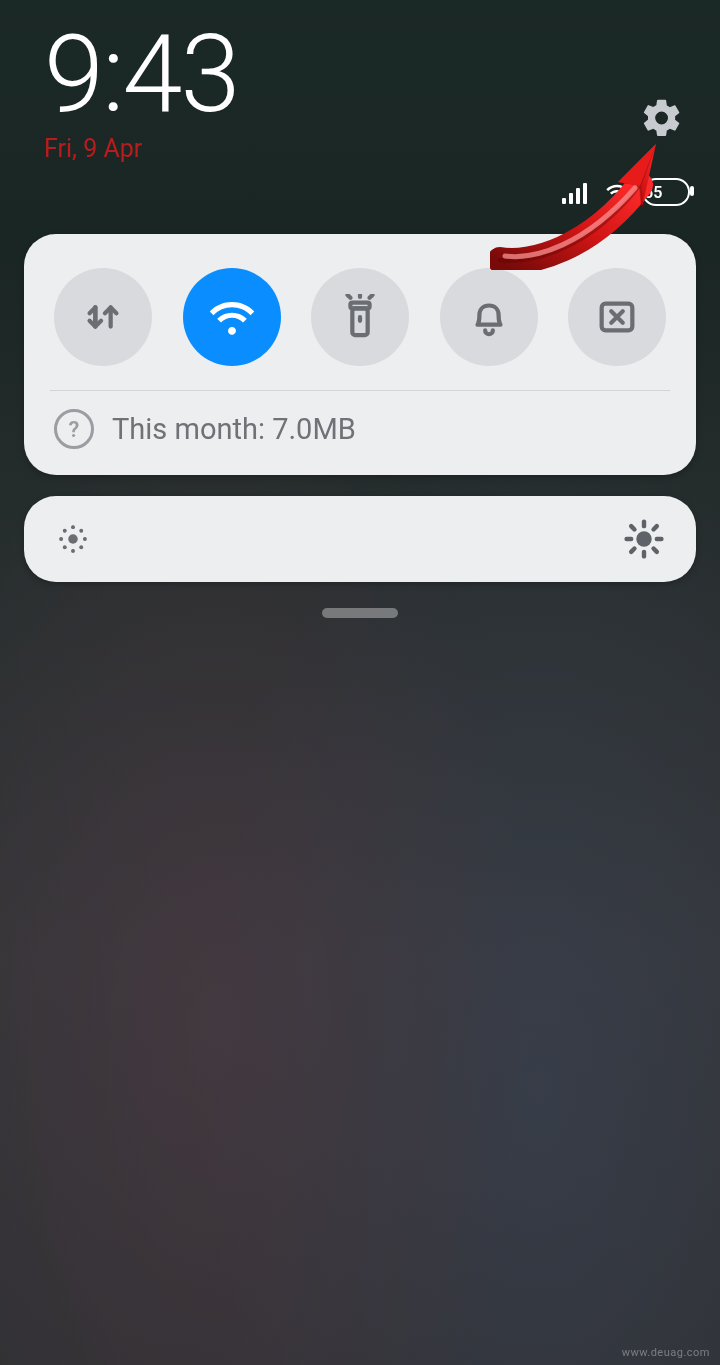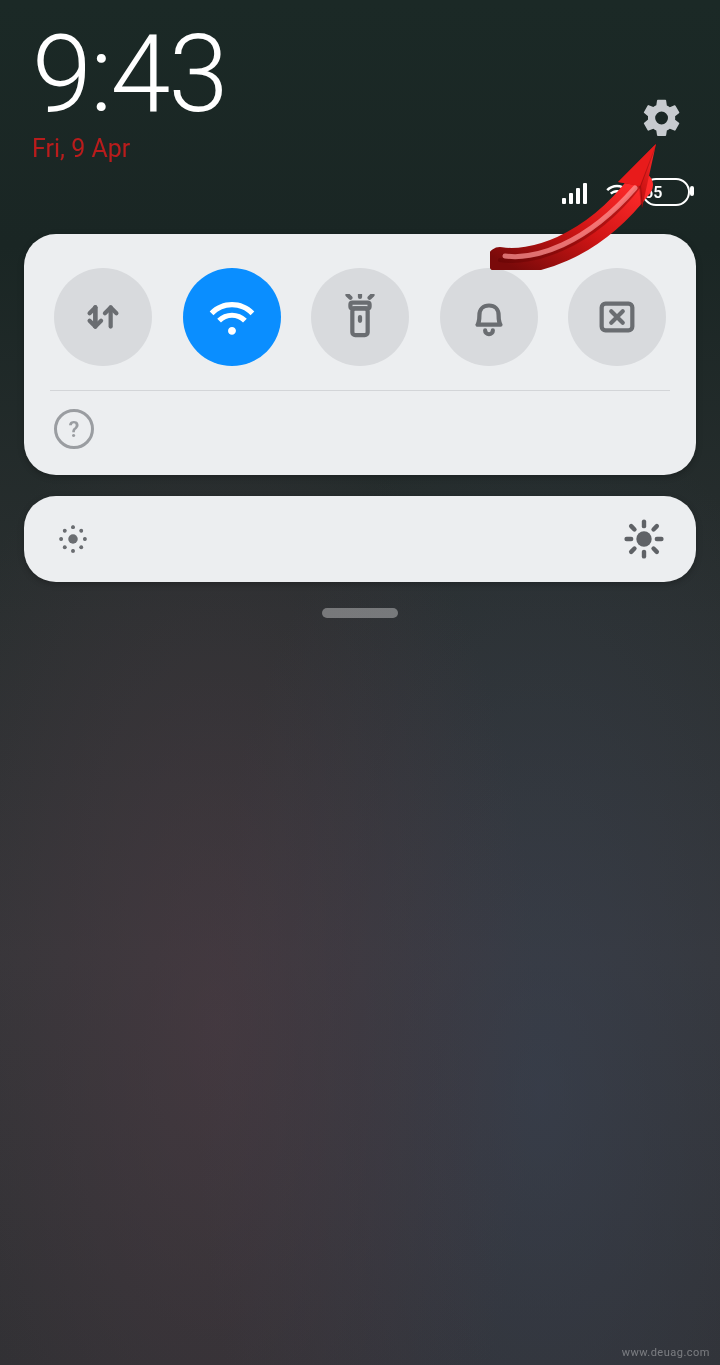--- a/index.html
+++ b/index.html
@@ -4,21 +4,21 @@
 <style>
   html,body{margin:0;padding:0;width:720px;height:1365px;overflow:hidden;font-family:-apple-system,Roboto,Helvetica,Arial,sans-serif;}
   body{
     background:
       radial-gradient(ellipse at 30% 75%, rgba(80,60,70,.55), transparent 45%),
       radial-gradient(ellipse at 75% 80%, rgba(60,70,90,.5), transparent 45%),
       linear-gradient(180deg,#1b2926 0%,#1a2624 18%,#2a2f30 45%,#343538 70%,#2f3033 100%);
     position:relative;
   }
   
-  .hdr{position:absolute;left:0;right:0;top:0;padding:20px 30px 0 32px;color:#fff;}
+  .hdr{position:absolute;left:12px;right:0;top:0;padding:20px 30px 0 32px;color:#fff;}
   .clock{font-size:108px;font-weight:300;letter-spacing:-2px;line-height:1;}
   .date{font-size:25px;margin-top:6px;color:#b91c1c;}
   .gear-wrap{position:absolute;top:96px;right:36px;}
   .gear-wrap svg{display:block;}
   .status-right{position:absolute;top:178px;right:30px;display:flex;align-items:center;gap:10px;}
   .status-right svg{display:block;}
   .batt{display:flex;align-items:center;}
   .batt-pill{border:2.5px solid #fff;border-radius:14px;height:24px;width:44px;display:flex;align-items:center;font-size:16px;font-weight:600;color:#fff;position:relative;}
   .batt-pill::after{content:"";position:absolute;right:-6px;top:6px;width:4px;height:10px;border-radius:2px;background:#fff;}
 
@@ -123,20 +123,21 @@
       <svg width="46" height="46" viewBox="0 0 24 24" fill="none" stroke="#6a6d71" stroke-width="2.2" stroke-linecap="round" stroke-linejoin="round">
         <rect x="4" y="5" width="16" height="14" rx="2"></rect>
         <path d="M9 9l6 6M15 9l-6 6"></path>
       </svg>
     </div>
 
   </div>
   <div class="divider"></div>
   <div class="usage">
     <div class="q-circle">?</div>
+    <span>This month: 7.0MB</span>
   </div>
 </div>
 
 <div class="card bright">
   <svg width="38" height="38" viewBox="0 0 24 24" fill="#6a6d71">
     <circle cx="12" cy="12" r="3"></circle>
     <g stroke="#6a6d71" stroke-width="2" stroke-linecap="round">
       <line x1="12" y1="4.5" x2="12" y2="4.5"></line>
         <line x1="12" y1="19.5" x2="12" y2="19.5"></line>
       <line x1="4.5" y1="12" x2="4.5" y2="12"></line>

